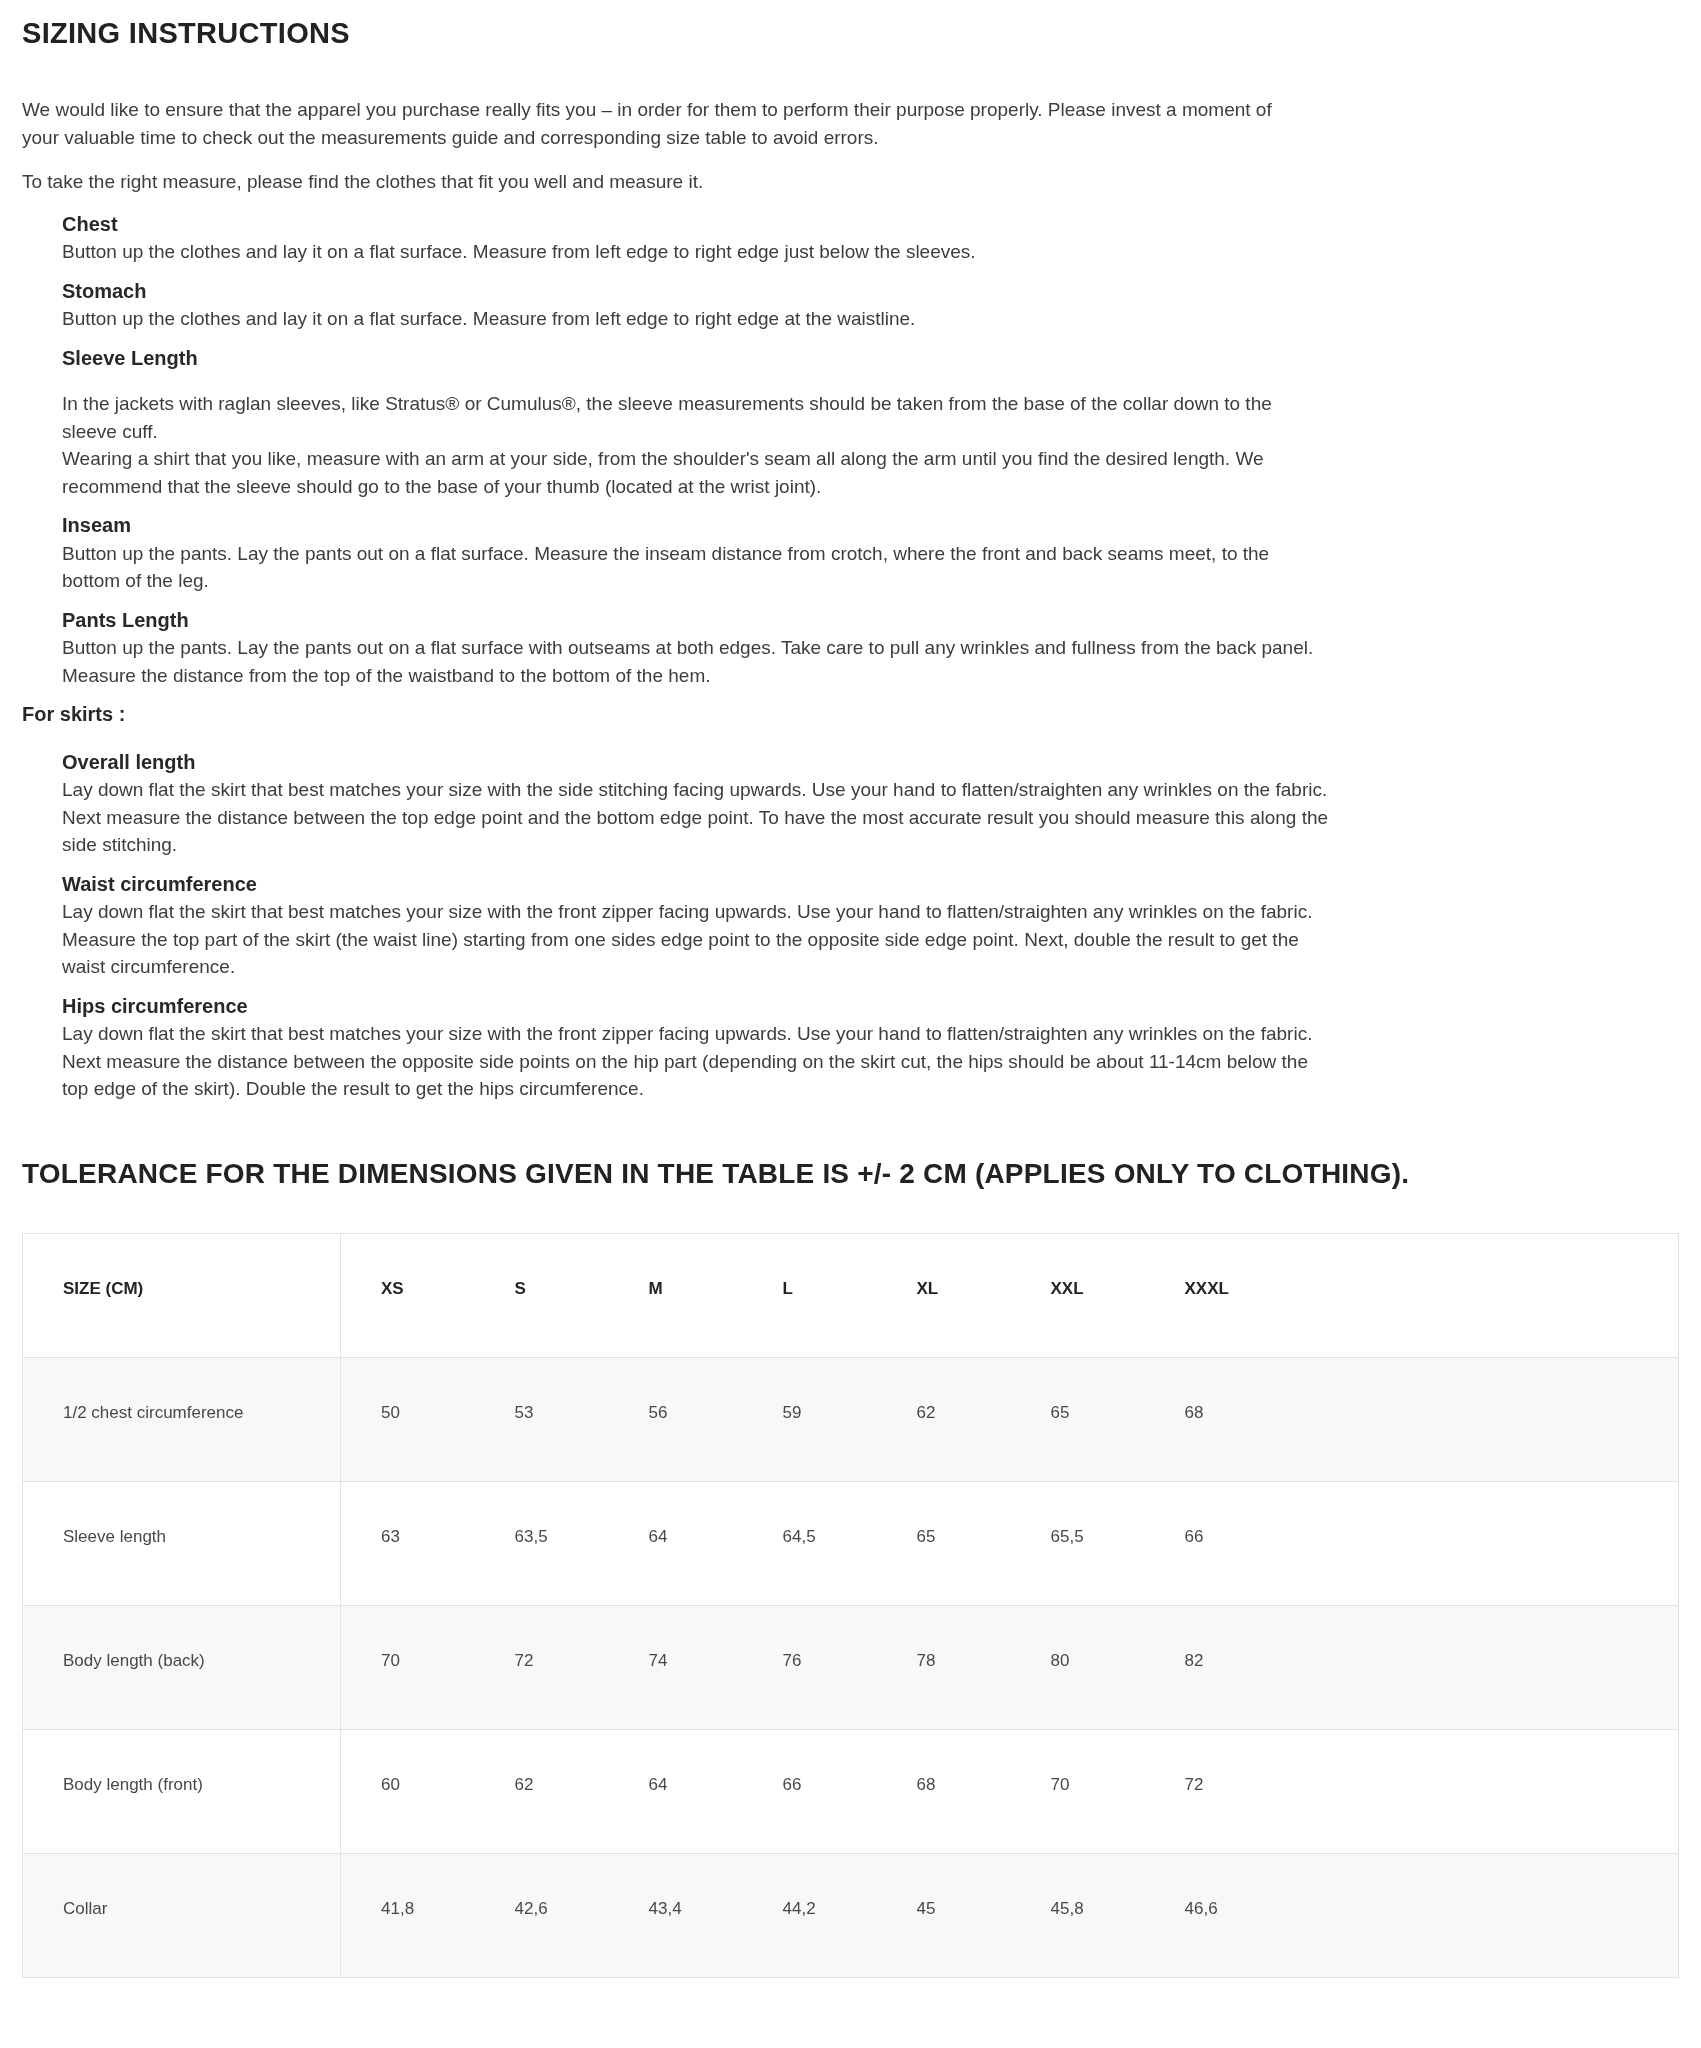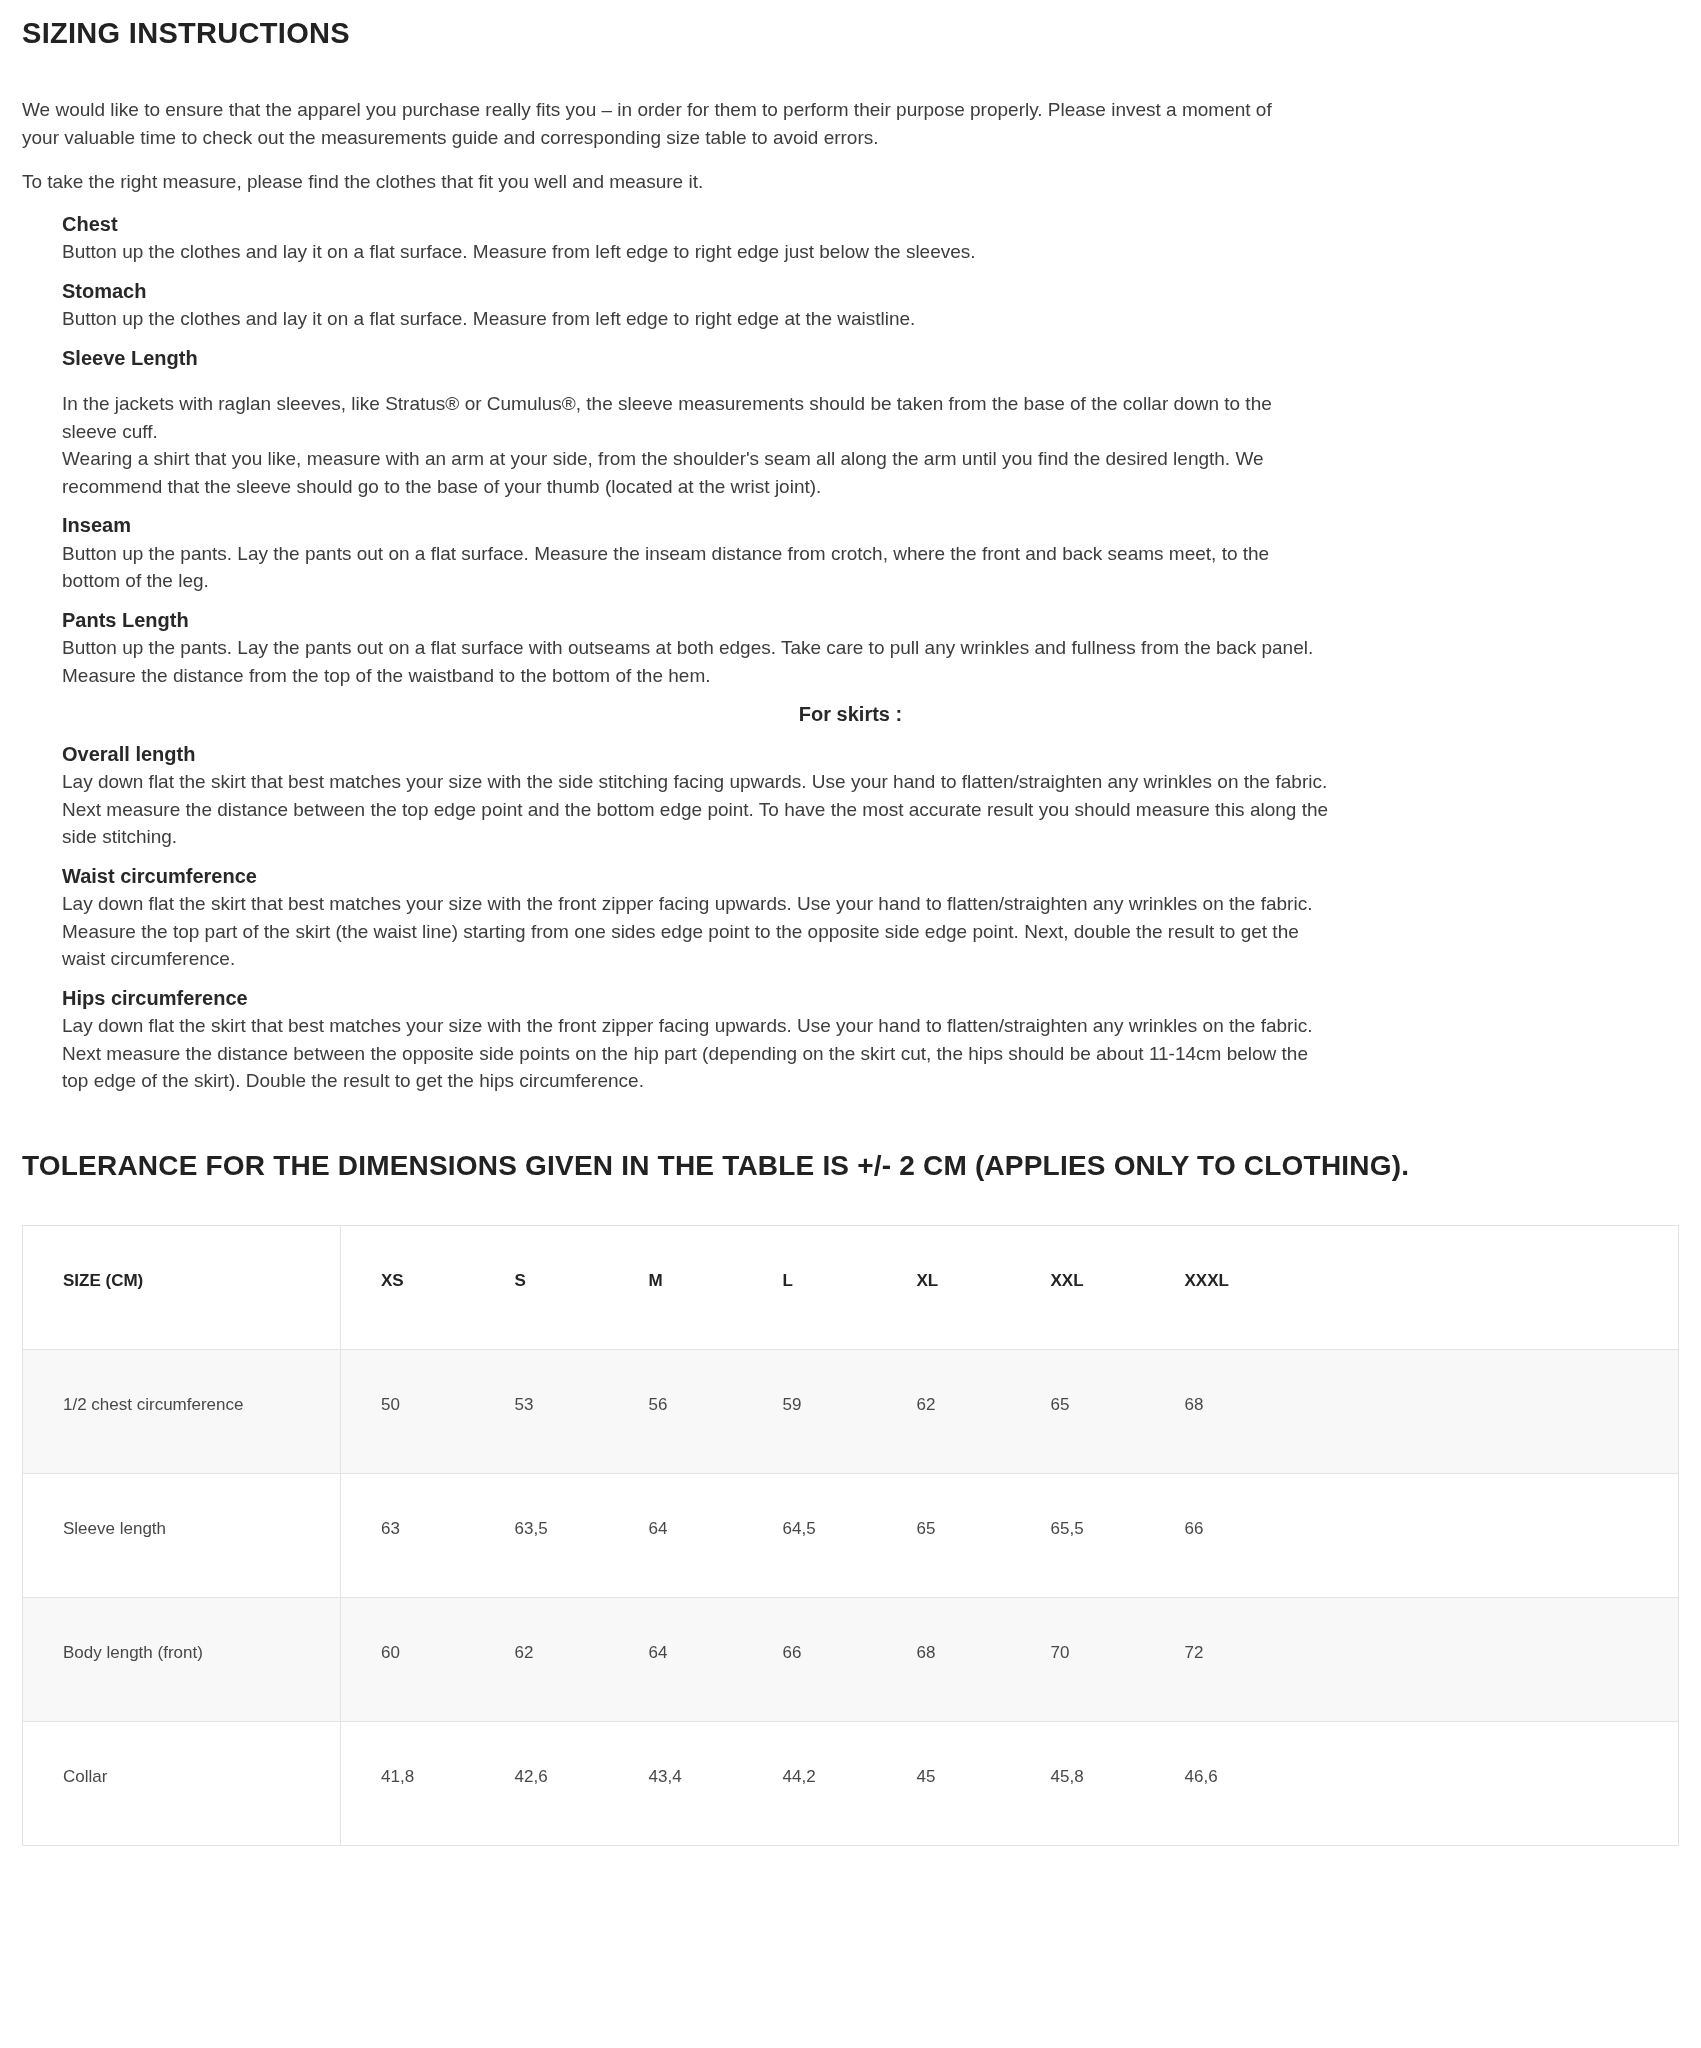--- a/index.html
+++ b/index.html
@@ -32,21 +32,21 @@
   .intro-2 { margin-bottom: 15px; }
   .measure-section { margin-bottom: 12px; margin-left: 40px; }
   .section-heading {
     font-size: 20px;
     line-height: 27.5px;
     font-weight: 700;
     color: #282828;
     margin: 0;
   }
   .note-text { margin-top: 18px; }
-  .skirts-heading { margin-bottom: 12px; text-align: center; }
+  .skirts-heading { margin-bottom: 20px; }
   .tolerance-heading {
     font-size: 28px;
     line-height: 34px;
     font-weight: 700;
     letter-spacing: 0.2px;
     color: #222222;
     margin: 54px 0 0 0;
   }
   .size-table {
     width: 100%;
@@ -165,20 +165,30 @@
         <td>Sleeve length</td>
         <td>63</td>
         <td>63,5</td>
         <td>64</td>
         <td>64,5</td>
         <td>65</td>
         <td>65,5</td>
         <td>66</td>
       </tr>
       <tr>
+        <td>Body length (back)</td>
+        <td>70</td>
+        <td>72</td>
+        <td>74</td>
+        <td>76</td>
+        <td>78</td>
+        <td>80</td>
+        <td>82</td>
+      </tr>
+      <tr>
         <td>Body length (front)</td>
         <td>60</td>
         <td>62</td>
         <td>64</td>
         <td>66</td>
         <td>68</td>
         <td>70</td>
         <td>72</td>
       </tr>
       <tr>

